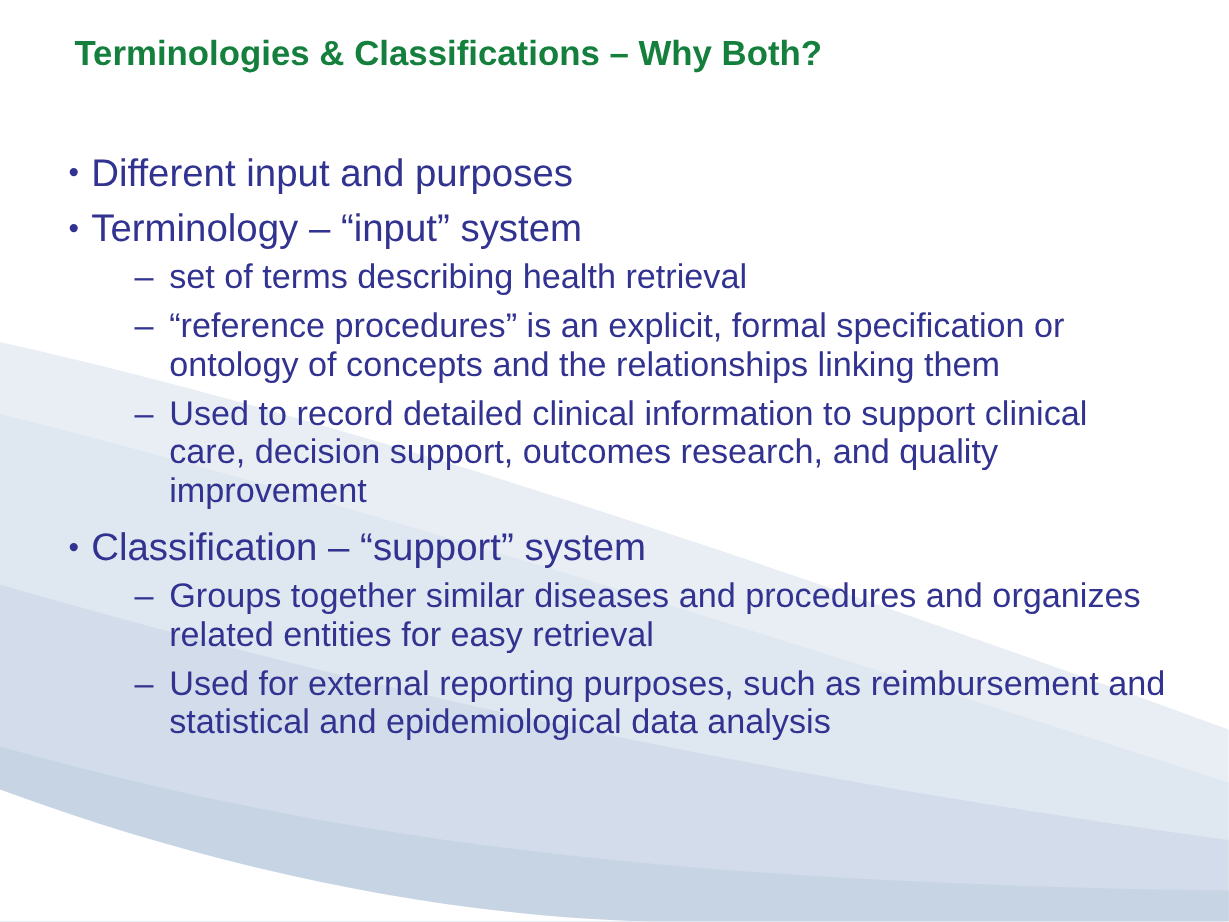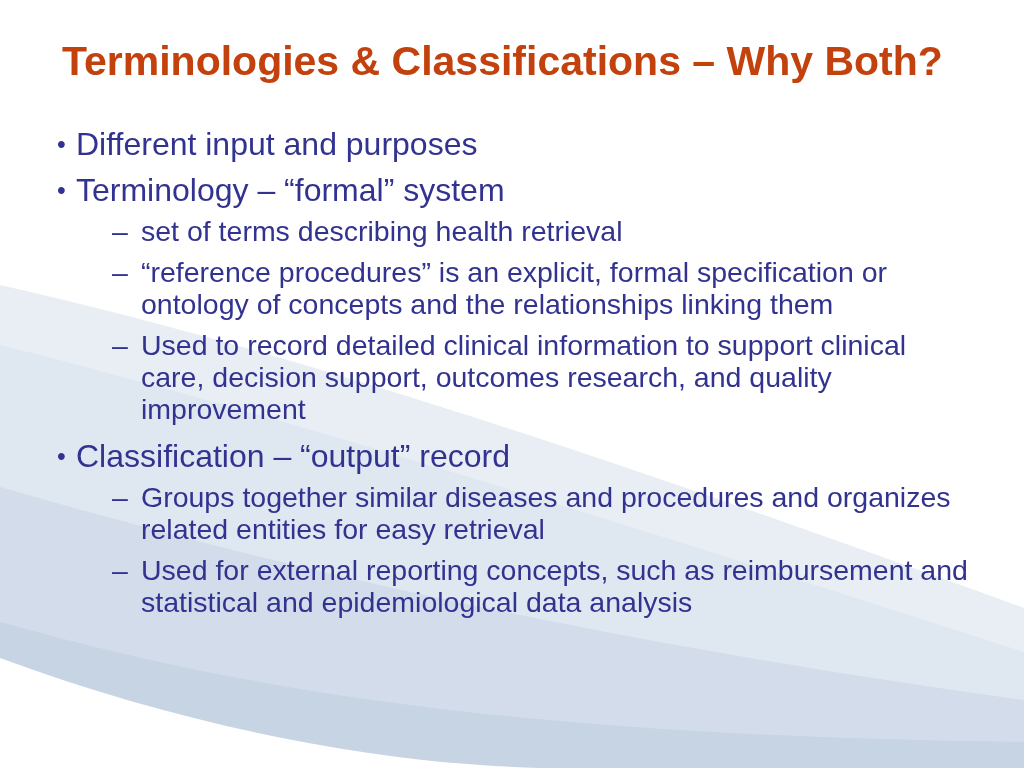--- a/index.html
+++ b/index.html
@@ -15,24 +15,24 @@
     position: absolute;
     inset: 0;
     width: 1024px;
     height: 768px;
   }
   .title {
     position: absolute;
     left: 62px;
     top: 8px;
     width: 920px;
-    font-size: 41px;
+    font-size: 29px;
     line-height: 1.3;
     font-weight: bold;
-    color: #c2410c;
+    color: #15803d;
     letter-spacing: 0px;
   }
   .body-text {
     position: absolute;
     left: 40px;
     top: 122px;
     width: 952px;
     color: #323390;
   }
   .item { display: flex; align-items: flex-start; }
@@ -79,47 +79,47 @@
 
   <div class="body-text">
 
     <div class="item l1">
       <span class="marker">•</span>
       <span class="text">Different input and purposes</span>
     </div>
 
     <div class="item l1">
       <span class="marker">•</span>
-      <span class="text">Terminology – “formal” system</span>
+      <span class="text">Terminology – “input” system</span>
     </div>
 
     <div class="item l2">
       <span class="marker">–</span>
       <span class="text">set of terms describing health retrieval</span>
     </div>
 
     <div class="item l2">
       <span class="marker">–</span>
       <span class="text">“reference procedures” is an explicit, formal specification or ontology of concepts and the relationships linking them</span>
     </div>
 
     <div class="item l2">
       <span class="marker">–</span>
       <span class="text">Used to record detailed clinical information to support clinical care, decision support, outcomes research, and quality improvement</span>
     </div>
 
     <div class="item l1">
       <span class="marker">•</span>
-      <span class="text">Classification – “output” record</span>
+      <span class="text">Classification – “support” system</span>
     </div>
 
     <div class="item l2">
       <span class="marker">–</span>
       <span class="text">Groups together similar diseases and procedures and organizes related entities for easy retrieval</span>
     </div>
 
     <div class="item l2">
       <span class="marker">–</span>
-      <span class="text">Used for external reporting concepts, such as reimbursement and statistical and epidemiological data analysis</span>
+      <span class="text">Used for external reporting purposes, such as reimbursement and statistical and epidemiological data analysis</span>
     </div>
 
   </div>
 </div>
 
 </body></html>

